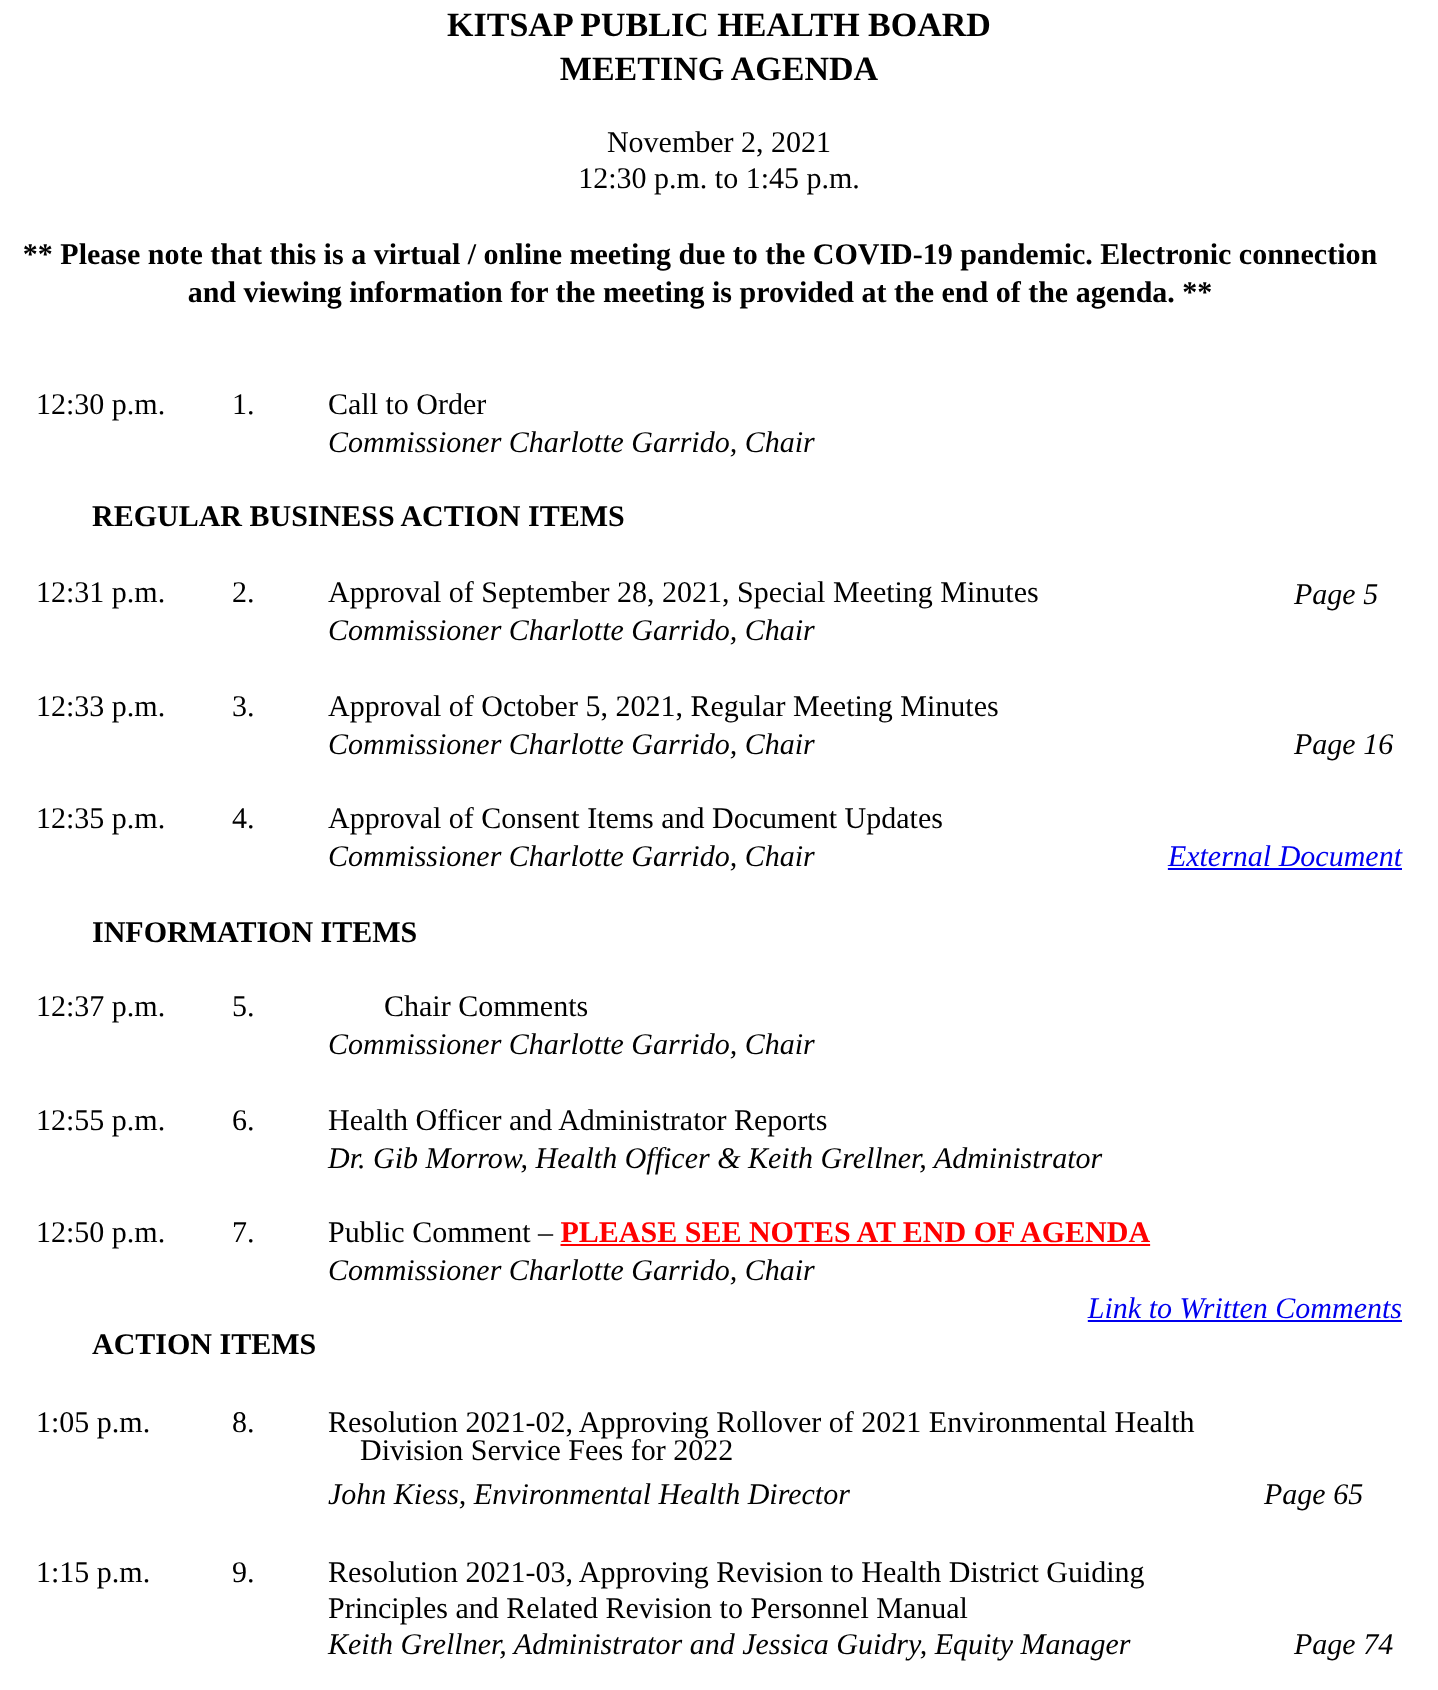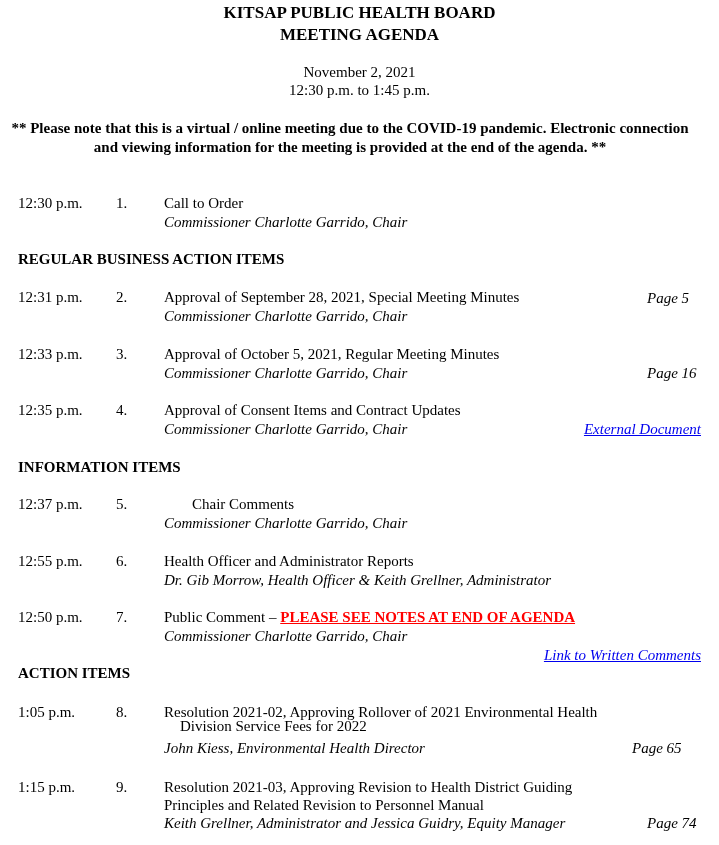--- a/index.html
+++ b/index.html
@@ -3,21 +3,21 @@
 <meta charset="utf-8">
 <style>
   html, body { margin: 0; padding: 0; background: #ffffff; }
   body {
     width: 719px; height: 845px; position: relative; overflow: hidden;
     font-family: "Liberation Serif", "DejaVu Serif", serif;
     color: #000; font-size: 15px;
   }
   .abs { position: absolute; white-space: nowrap; line-height: 19px; }
   .center { left: 0; width: 719px; text-align: center; }
-  .bold { font-weight: bold; }
+  .bold { font-weight: bold; margin-left: 28px; }
   .italic { font-style: italic; }
   .title { font-weight: bold; font-size: 17px; line-height: 22px; }
   .notice { font-weight: bold; left: 10px; width: 680px; text-align: center; white-space: normal; line-height: 19px; }
   .time { left: 18px; }
   .num { left: 116px; }
   .desc { left: 164px; }
   .right { right: 18px; text-align: right; }
   .link { color: #0000ee; text-decoration: underline; font-style: italic; cursor: pointer; }
   .red-link { color: #ff0000; font-weight: bold; text-decoration: underline; cursor: pointer; }
 </style>
@@ -51,21 +51,21 @@
   <div class="abs time" style="top:345px;">12:33 p.m.</div>
   <div class="abs num" style="top:345px;">3.</div>
   <div class="abs desc" style="top:345px;">Approval of October 5, 2021, Regular Meeting Minutes</div>
   <div class="abs desc italic" style="top:364px;">Commissioner Charlotte Garrido, Chair</div>
   <div class="abs italic" style="top:364px; left:647px;">Page 16</div>
 </div>
 
 <div>
   <div class="abs time" style="top:401px;">12:35 p.m.</div>
   <div class="abs num" style="top:401px;">4.</div>
-  <div class="abs desc" style="top:401px;">Approval of Consent Items and Contract Updates</div>
+  <div class="abs desc" style="top:401px;">Approval of Consent Items and Document Updates</div>
   <div class="abs desc italic" style="top:420px;">Commissioner Charlotte Garrido, Chair</div>
   <a class="abs link right" style="top:420px;">External Document</a>
 </div>
 
 <div class="abs time bold" style="top:458px;">INFORMATION ITEMS</div>
 
 <div>
   <div class="abs time" style="top:495px;">12:37 p.m.</div>
   <div class="abs num" style="top:495px;">5.</div>
   <div class="abs desc" style="top:495px;margin-left:28px;">Chair Comments</div>

